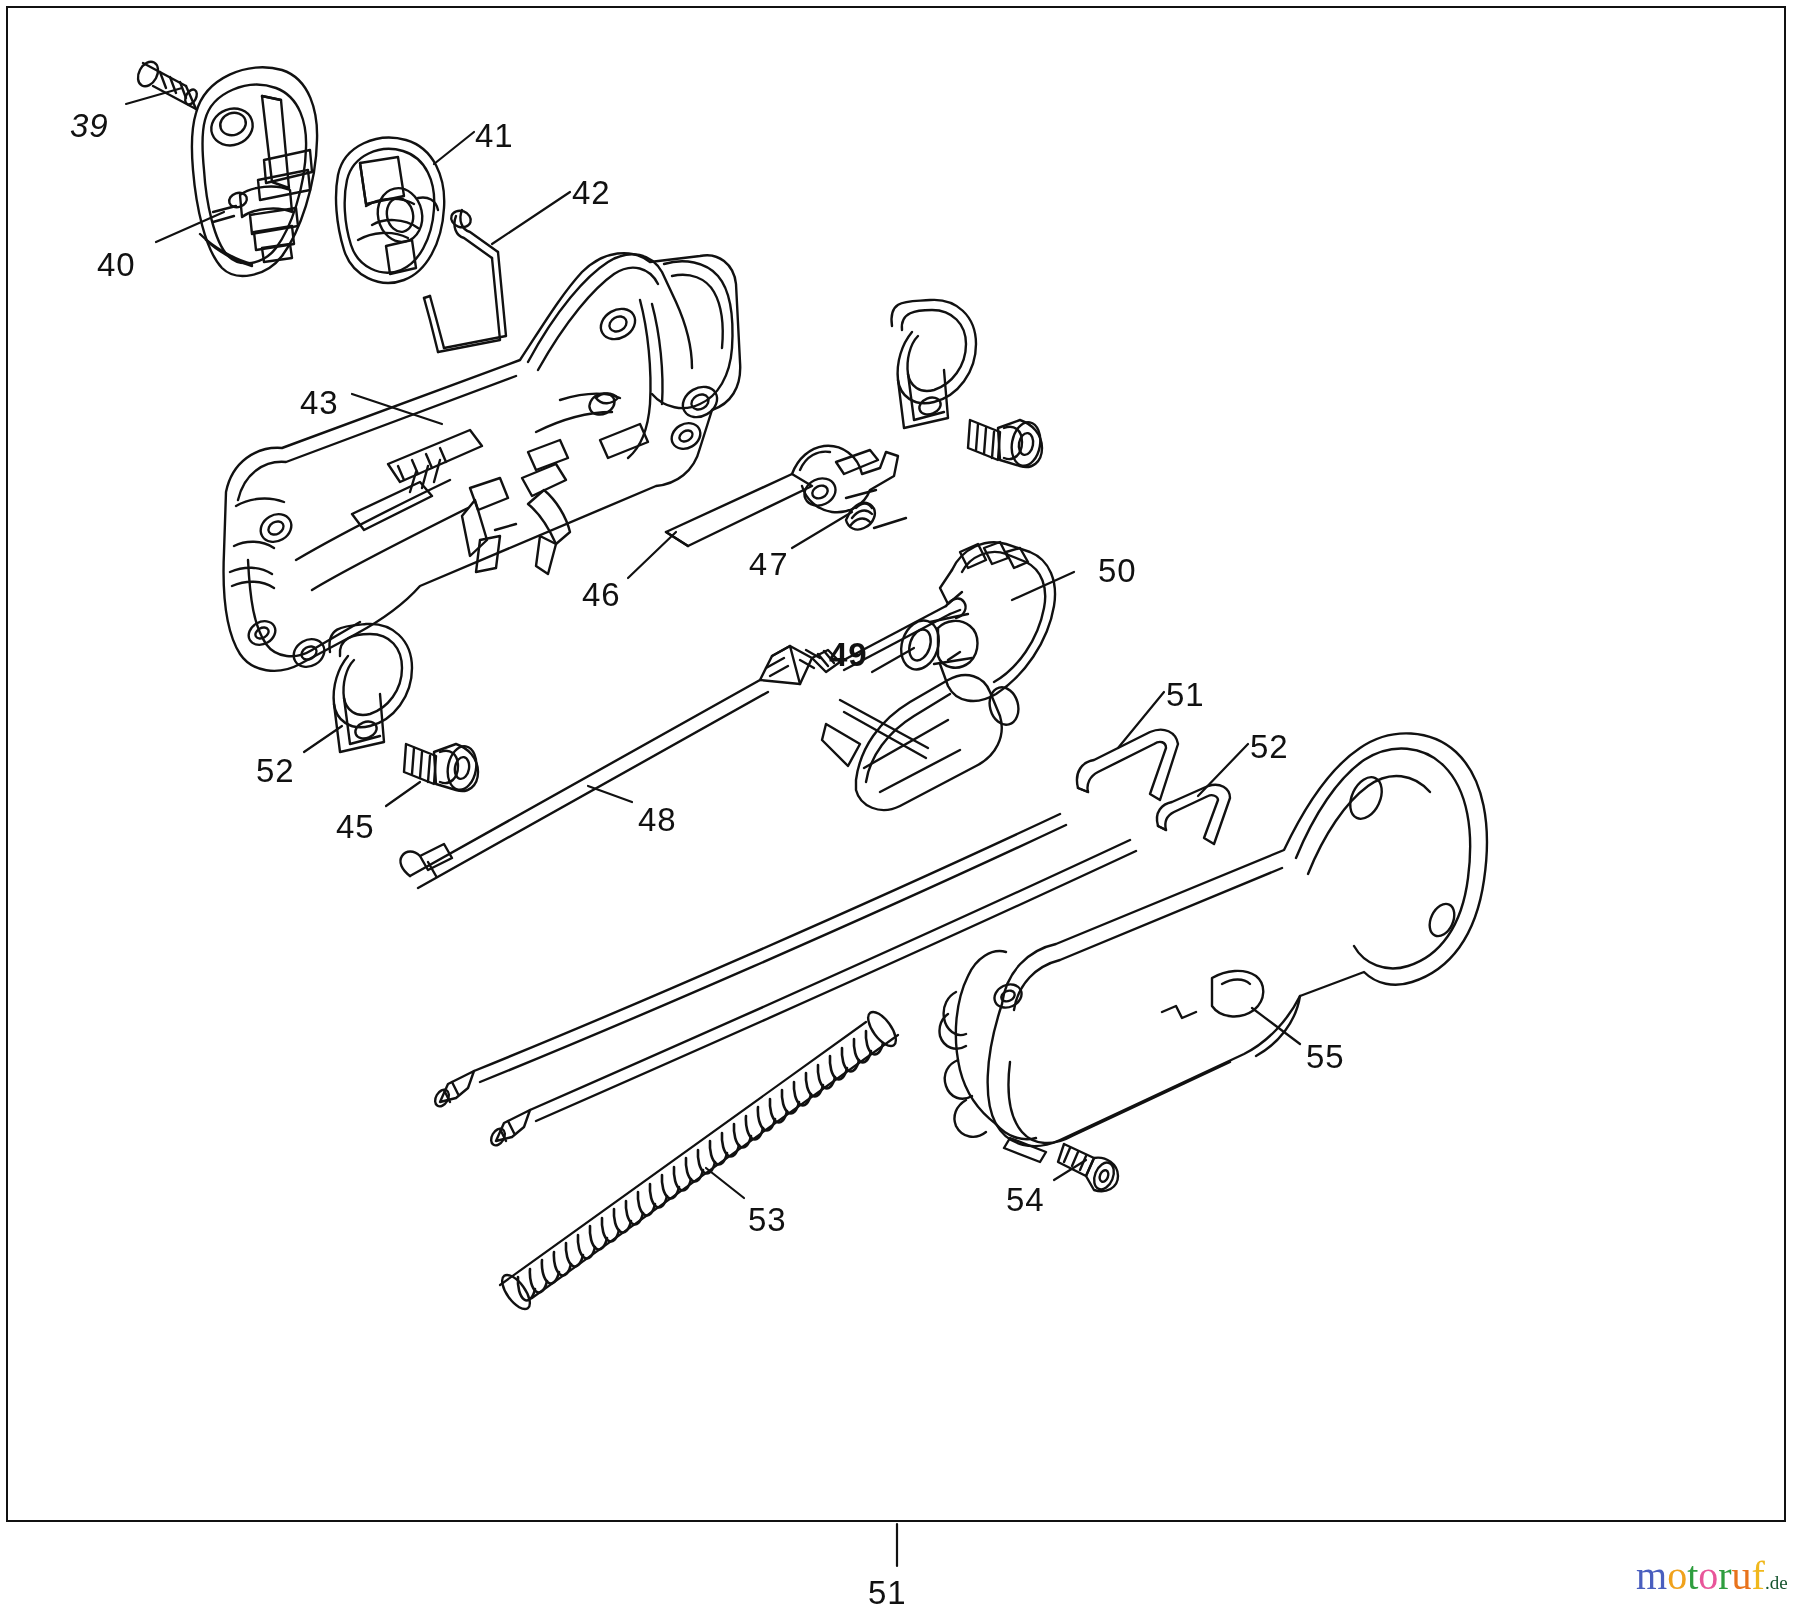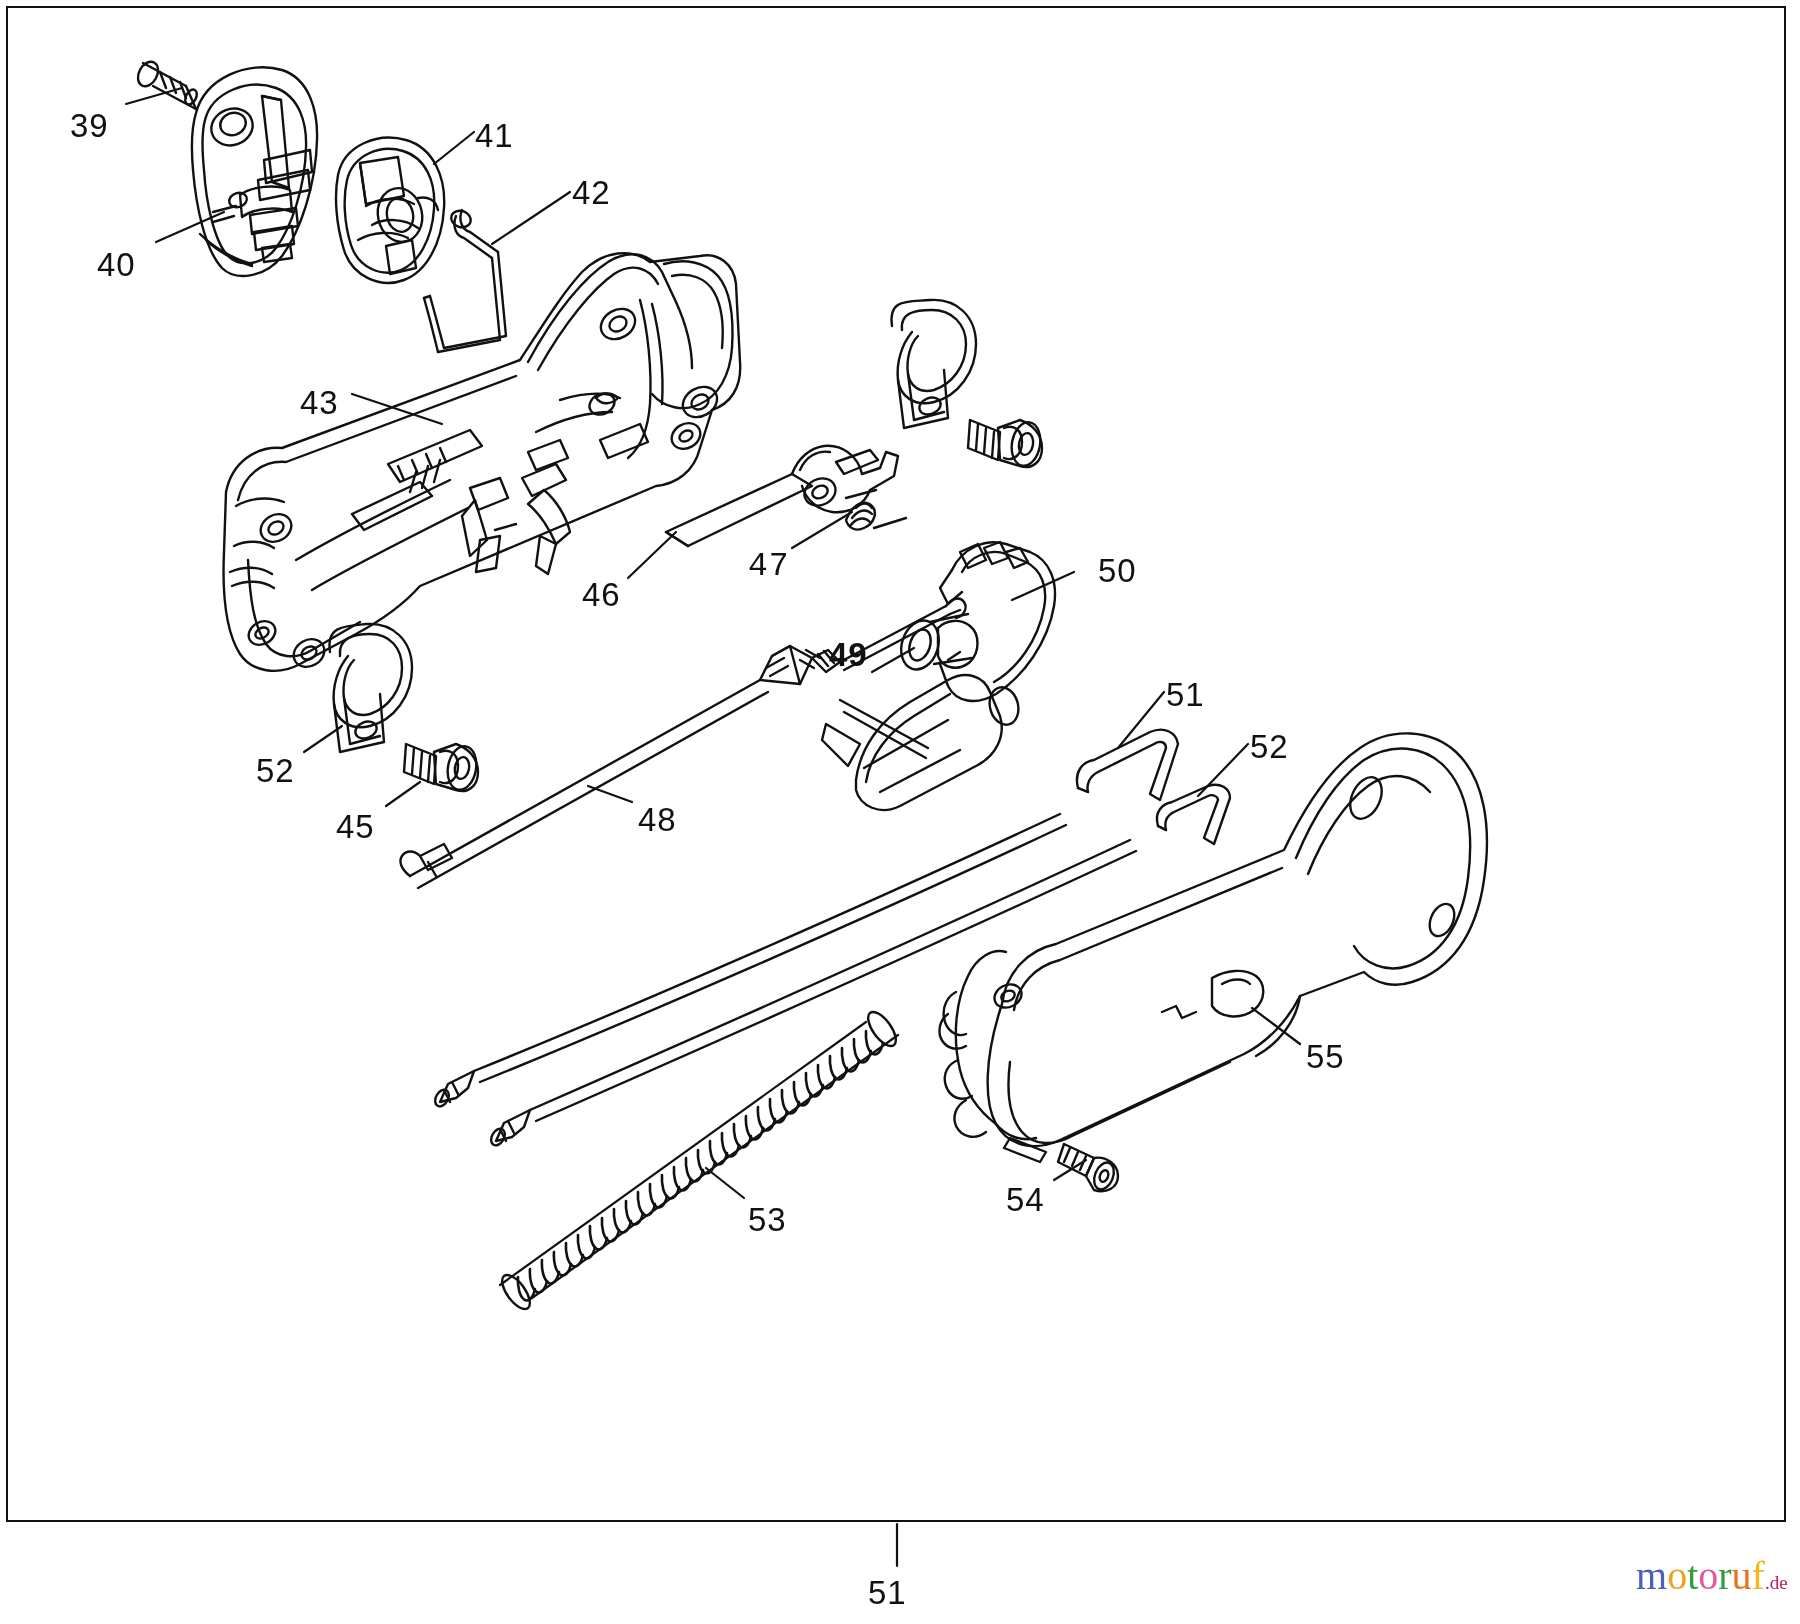--- a/index.html
+++ b/index.html
@@ -2,21 +2,21 @@
 <html><head>
 <meta charset="utf-8">
 <style>
   html,body{margin:0;padding:0;background:#ffffff;}
   body{width:1800px;height:1624px;position:relative;font-family:"Liberation Sans",sans-serif;overflow:hidden;}
   #sheet{position:absolute;left:0;top:0;width:1800px;height:1624px;}
   #frame{position:absolute;left:6px;top:6px;width:1780px;height:1516px;border:2px solid #111;box-sizing:border-box;background:#fff;}
   svg.layer{position:absolute;left:0;top:0;width:1800px;height:1624px;pointer-events:none;}
   .lbl{position:absolute;font-family:"Liberation Sans",sans-serif;font-size:33px;color:#111;letter-spacing:1px;white-space:nowrap;}
   #logo{position:absolute;left:1636px;top:1556px;font-family:"Liberation Serif",serif;font-size:40px;line-height:1;white-space:nowrap;}
-  #logo .de{font-size:19px;color:#be185d;}
+  #logo .de{font-size:19px;color:#14532d;}
   .m{color:#4a5fbf}.o1{color:#f0a21c}.t{color:#2f9e3f}.o2{color:#e8569a}
   .r{color:#2f9e3f}.u{color:#e8731c}.f{color:#f0b81c}
 </style>
 </head>
 <body>
 
 <div id="sheet">
 
   <div id="frame"></div>
 
@@ -390,21 +390,21 @@
       <path d="M632 802 L588 786"></path>
       <path d="M1164 692 L1118 748"></path>
       <path d="M1248 744 L1198 796"></path>
       <path d="M1300 1044 L1252 1008"></path>
       <path d="M1054 1180 L1086 1160"></path>
       <path d="M744 1198 L706 1168"></path>
       <path d="M897 1524 L897 1566"></path>
     </g>
   </svg>
 
-  <div class="lbl" style="left:70px;  top:107px;">39</div>
+  <div class="lbl" style="left:70px;  top:107px;font-style:italic;">39</div>
   <div class="lbl" style="left:475px; top:117px;text-align:right;">41</div>
   <div class="lbl" style="left:97px;  top:246px;">40</div>
   <div class="lbl" style="left:572px; top:174px;">42</div>
   <div class="lbl" style="left:300px; top:384px;">43</div>
   <div class="lbl" style="left:582px; top:576px;">46</div>
   <div class="lbl" style="left:748px; top:548px;font-family:Liberation Mono, monospace;">47</div>
   <div class="lbl" style="left:1078px;top:552px;margin-left:20px;">50</div>
   <div class="lbl" style="left:829px; top:636px;font-weight:bold;">49</div>
   <div class="lbl" style="left:256px; top:752px;">52</div>
   <div class="lbl" style="left:336px; top:808px;">45</div>

